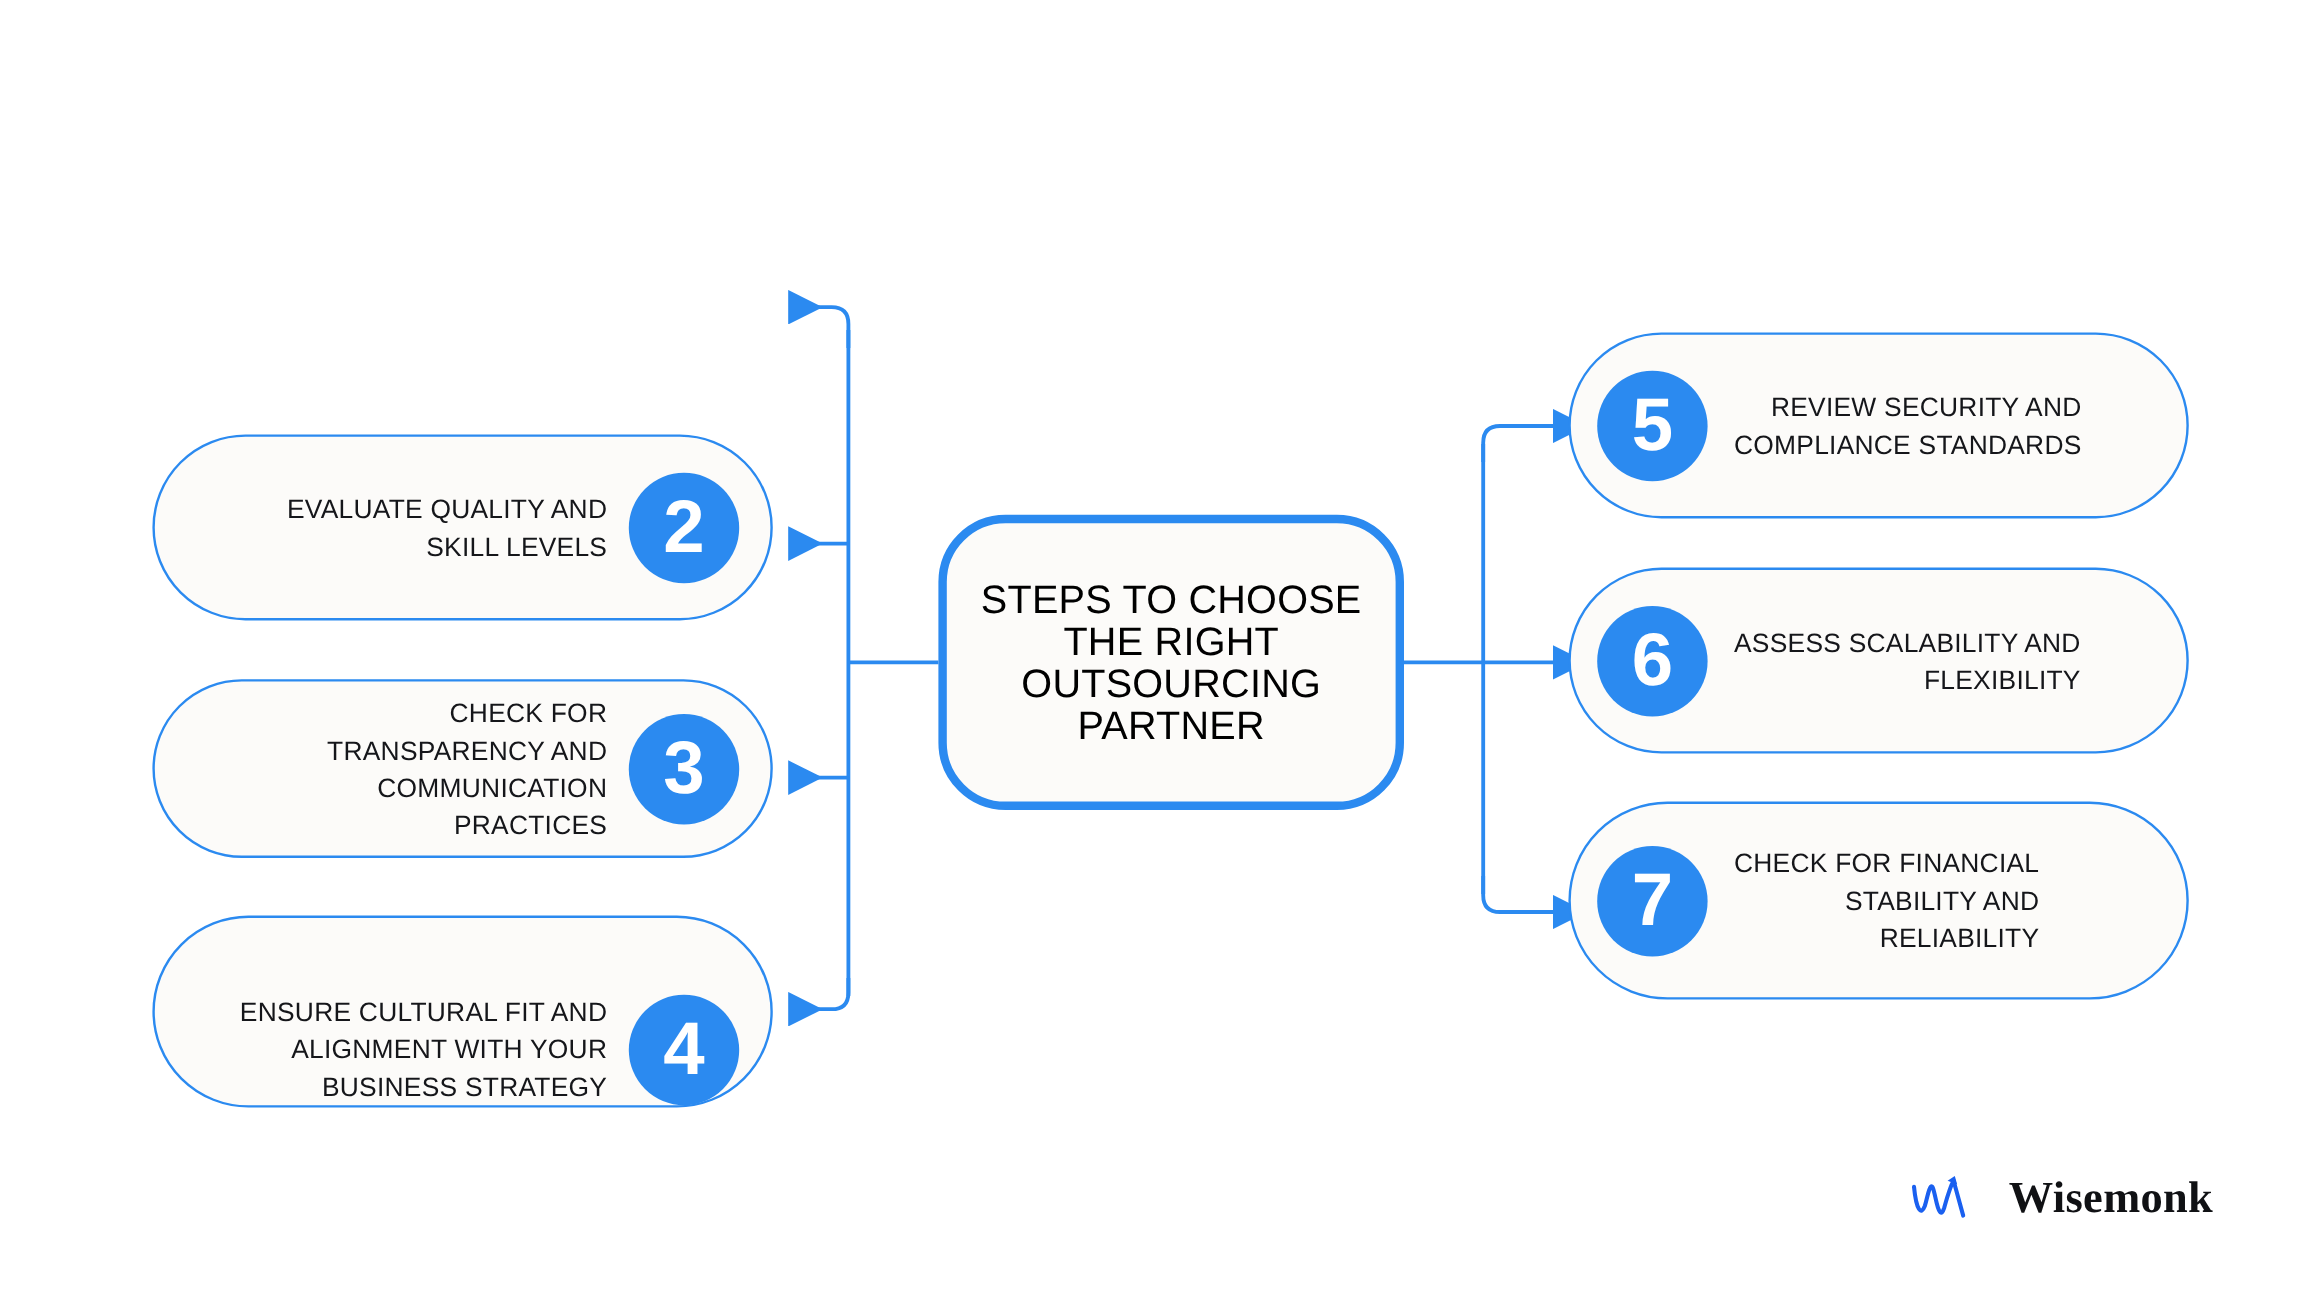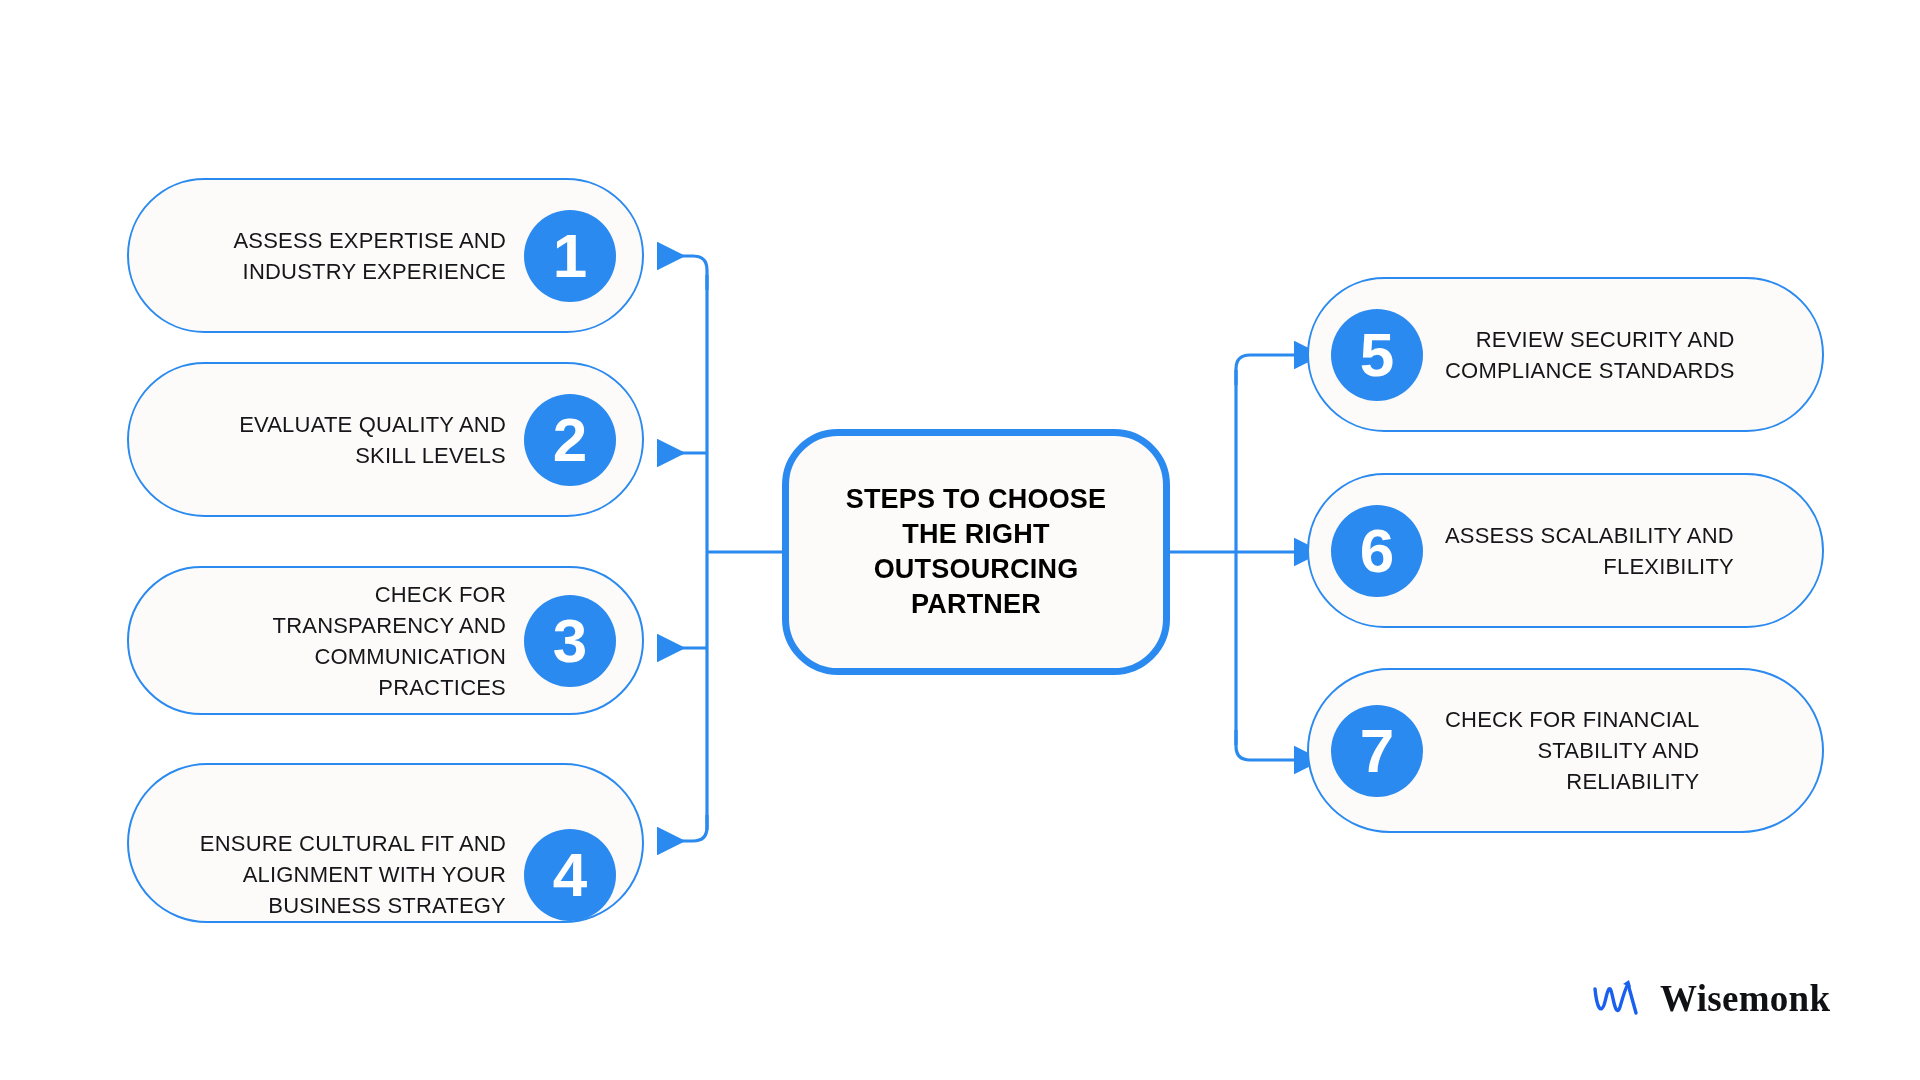--- a/index.html
+++ b/index.html
@@ -93,37 +93,37 @@
     box-sizing: border-box;
     background: #fcfbf9;
     border: 7px solid #2b8af0;
     border-radius: 56px;
     display: flex;
     align-items: center;
     justify-content: center;
     text-align: center;
   }
   #center-node .center-text {
-    font-size: 27px;
+    font-size: 33px;
     line-height: 35px;
-    font-weight: 700;
+    font-weight: 400;
     color: #000000;
     letter-spacing: 0.2px;
     text-transform: uppercase;
     white-space: pre-line;
   }
 
   
   #logo {
     position: absolute;
     left: 1592px;
     top: 975px;
     display: flex;
     align-items: center;
-    gap: 14px;
+    gap: 28px;
   }
   #logo .mark {
     width: 54px;
     height: 46px;
     display: block;
   }
   #logo .wordmark {
     font-family: "Liberation Serif", serif;
     font-size: 37px;
     font-weight: 700;
@@ -165,25 +165,20 @@
       <path d="M 1236 370 L 1236 745"></path>
 
       <path d="M 1236 385 L 1236 369 Q 1236 355 1250 355 L 1297 355" marker-end="url(#arrow-right)"></path>
 
       <path d="M 1236 552 L 1297 552" marker-end="url(#arrow-right)"></path>
 
       <path d="M 1236 730 L 1236 746 Q 1236 760 1250 760 L 1297 760" marker-end="url(#arrow-right)"></path>
     </g>
   </svg>
 
-  <div class="card left" style="left:127px; top:178px; width:517px; height:155px;">
-    <span class="card-text">ASSESS EXPERTISE AND
-INDUSTRY EXPERIENCE</span>
-    <span class="badge">1</span>
-  </div>
 
   <div class="card left" style="left:127px; top:362px; width:517px; height:155px;">
     <span class="card-text">EVALUATE QUALITY AND
 SKILL LEVELS</span>
     <span class="badge">2</span>
   </div>
 
   <div class="card left" style="left:127px; top:566px; width:517px; height:149px;">
     <span class="card-text">CHECK FOR
 TRANSPARENCY AND

